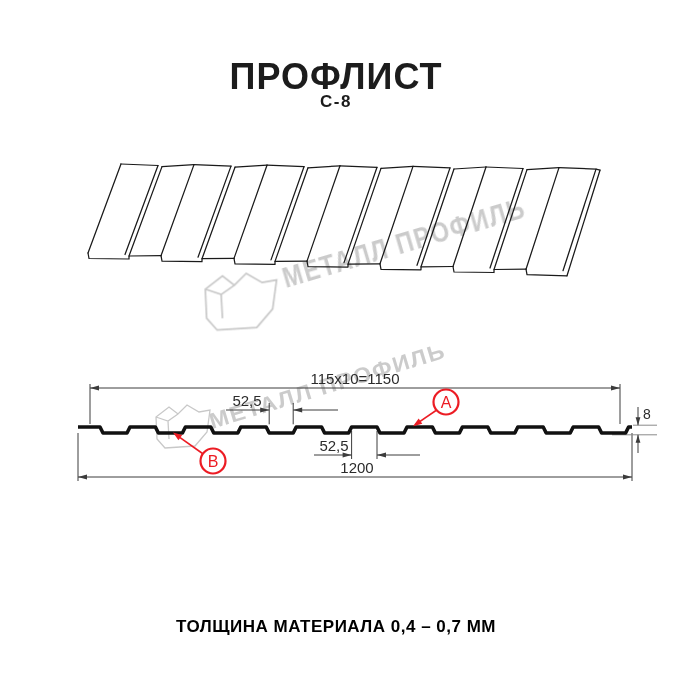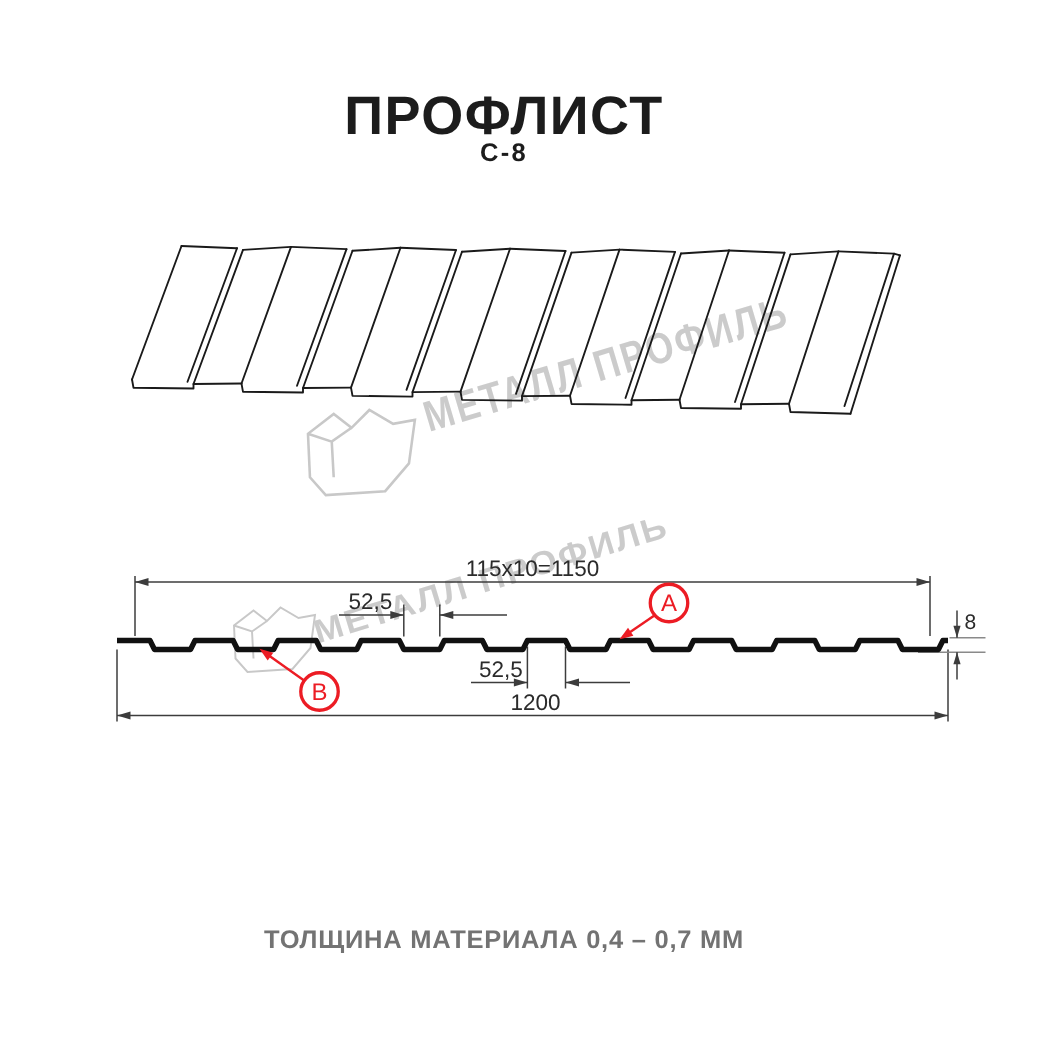--- a/index.html
+++ b/index.html
@@ -3,21 +3,21 @@
 <meta charset="utf-8">
 <style>
   html,body{margin:0;padding:0;}
   body{
     width:700px;height:700px;position:relative;background:#ffffff;
     font-family:"Liberation Sans", sans-serif;overflow:hidden;
   }
   .txt{position:absolute;left:0;width:672px;text-align:center;color:#1c1c1c;}
   #title{top:56px;font-size:36px;font-weight:700;letter-spacing:1px;}
   #subtitle{top:92px;font-size:17px;font-weight:700;letter-spacing:1.5px;}
-  #footer-note{top:617px;font-size:17px;font-weight:700;letter-spacing:.5px;color:#737373;}
+  #footer-note{top:617px;font-size:17px;font-weight:700;letter-spacing:.5px;color:#000000;}
   #fig{position:absolute;top:0;left:0;}
 </style>
 </head>
 <body>
 
 <svg id="fig" width="700" height="700" viewBox="0 0 700 700">
     <g opacity="0.9">
       <path d="M2,35 L1,13 L14,3 L23,10 L32,1 L44,8 L55,6 L52,28 L40,42 L10,44 Z M1,13 L13,17 L23,10 M13,17 L14,35" fill="none" stroke="#c2c2c2" stroke-width="1.3" transform="translate(204,272) scale(1.32)"></path>
       <text x="0" y="0" font-size="29" textLength="252" letter-spacing="2" transform="translate(286,288) rotate(-16.5)" font-family="&quot;Liberation Sans&quot;,sans-serif" font-weight="bold" fill="#c6c6c6" lengthAdjust="spacingAndGlyphs">МЕТАЛЛ ПРОФИЛЬ</text>
       <path d="M2,35 L1,13 L14,3 L23,10 L32,1 L44,8 L55,6 L52,28 L40,42 L10,44 Z M1,13 L13,17 L23,10 M13,17 L14,35" fill="none" stroke="#c2c2c2" stroke-width="1.3" transform="translate(155,404) scale(1.0)"></path>

